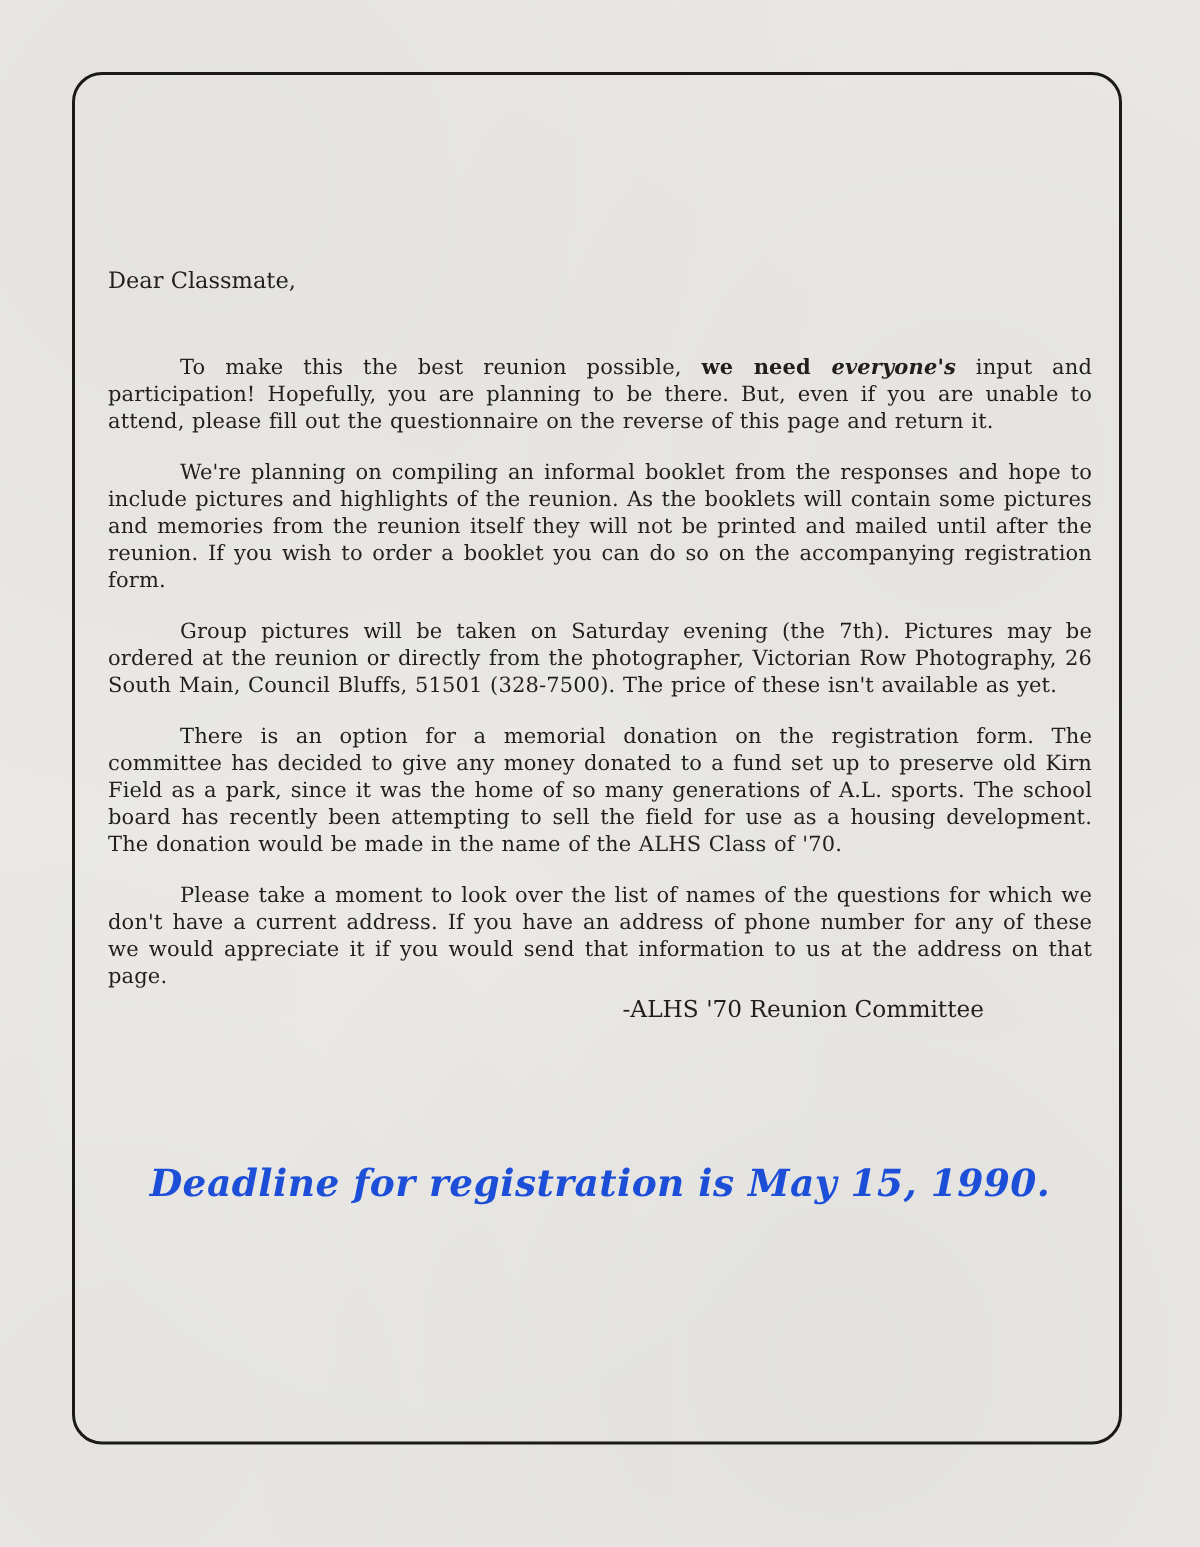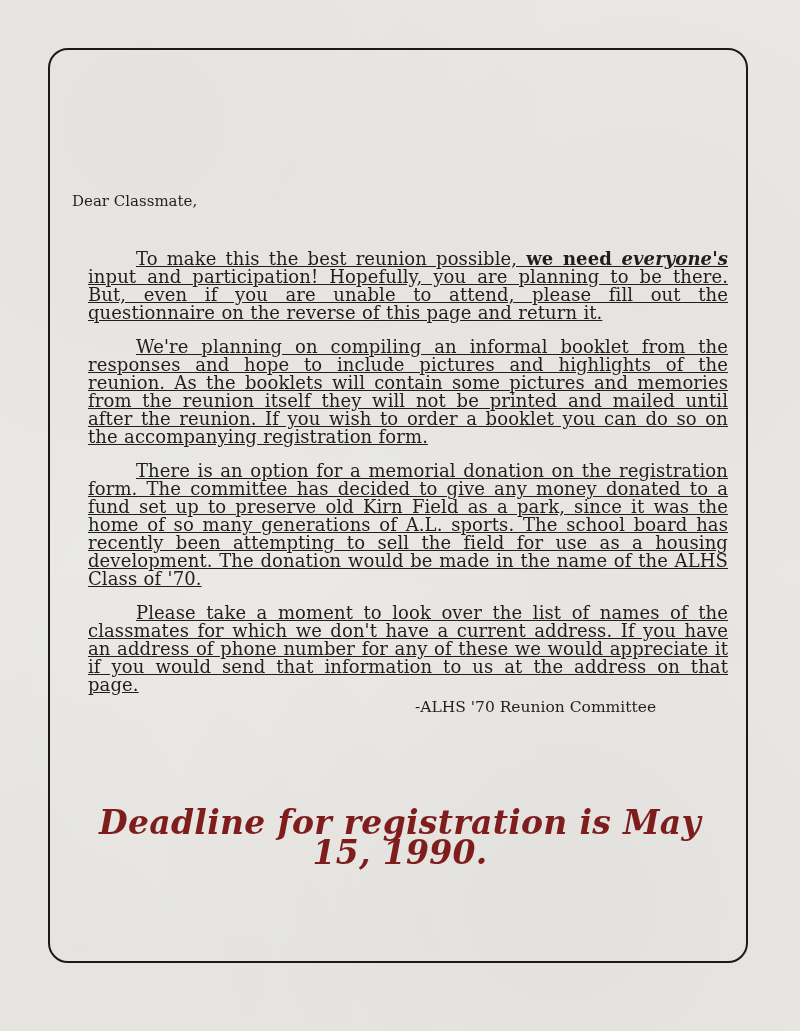--- a/index.html
+++ b/index.html
@@ -27,77 +27,77 @@
     left: 48px;
     top: 48px;
     width: 696px;
     height: 911px;
     border: 2px solid #1b1a18;
     border-radius: 20px;
   }
   .content {
     position: absolute;
     left: 72px;
-    top: 192px;
+    top: 178px;
     width: 656px;
   }
   .salutation {
     font-size: 15px;
     line-height: 18px;
     margin: 0;
   }
   p.body-para {
-    font-size: 18px;
+    font-size: 14px;
     line-height: 18px;
     text-align: justify;
     text-indent: 48px;
-    margin: 16px 0 0 16px;
+    margin: 16px 0 0 0;
     letter-spacing: 0.1px;
     word-spacing: 0.5px;
-    text-decoration: underline;
   }
   p.first-para {
     margin-top: 40px;
   }
   .bold { font-weight: bold; }
   .bold-italic { font-weight: bold; font-style: italic; }
   .signature {
     font-size: 15.5px;
     line-height: 18px;
     margin: 4px 0 0 0;
     padding-left: 343px;
     text-indent: 0;
   }
   .deadline {
     margin: 92px 0 0 0;
     text-align: center;
-    font-size: 33px;
+    font-size: 25px;
     line-height: 30px;
     font-weight: bold;
     font-style: italic;
     letter-spacing: 0.3px;
-    color: #7f1d1d;
+    color: #1d4ed8;
   }
 </style>
 </head>
 <body>
 
 <div class="frame"></div>
 
 <div class="content">
 
   <p class="salutation">Dear Classmate,</p>
 
   <p class="body-para first-para"><span>To make this the best reunion possible, </span><span class="bold">we need </span><span class="bold-italic">everyone's</span><span> input and participation! Hopefully, you are planning to be there. But, even if you are unable to attend, please fill out the questionnaire on the reverse of this page and return it.</span></p>
 
   <p class="body-para">We're planning on compiling an informal booklet from the responses and hope to include pictures and highlights of the reunion. As the booklets will contain some pictures and memories from the reunion itself they will not be printed and mailed until after the reunion. If you wish to order a booklet you can do so on the accompanying registration form.</p>
 
+  <p class="body-para">Group pictures will be taken on Saturday evening (the 7th). Pictures may be ordered at the reunion or directly from the photographer, Victorian Row Photography, 26 South Main, Council Bluffs, 51501 (328-7500). The price of these isn't available as yet.</p>
 
   <p class="body-para">There is an option for a memorial donation on the registration form. The committee has decided to give any money donated to a fund set up to preserve old Kirn Field as a park, since it was the home of so many generations of A.L. sports. The school board has recently been attempting to sell the field for use as a housing development. The donation would be made in the name of the ALHS Class of '70.</p>
 
-  <p class="body-para">Please take a moment to look over the list of names of the classmates for which we don't have a current address. If you have an address of phone number for any of these we would appreciate it if you would send that information to us at the address on that page.</p>
+  <p class="body-para">Please take a moment to look over the list of names of the questions for which we don't have a current address. If you have an address of phone number for any of these we would appreciate it if you would send that information to us at the address on that page.</p>
 
 
   <p class="signature">-ALHS '70 Reunion Committee</p>
 
   <p class="deadline">Deadline for registration is May 15, 1990.</p>
 
 </div>
 
 </body></html>

